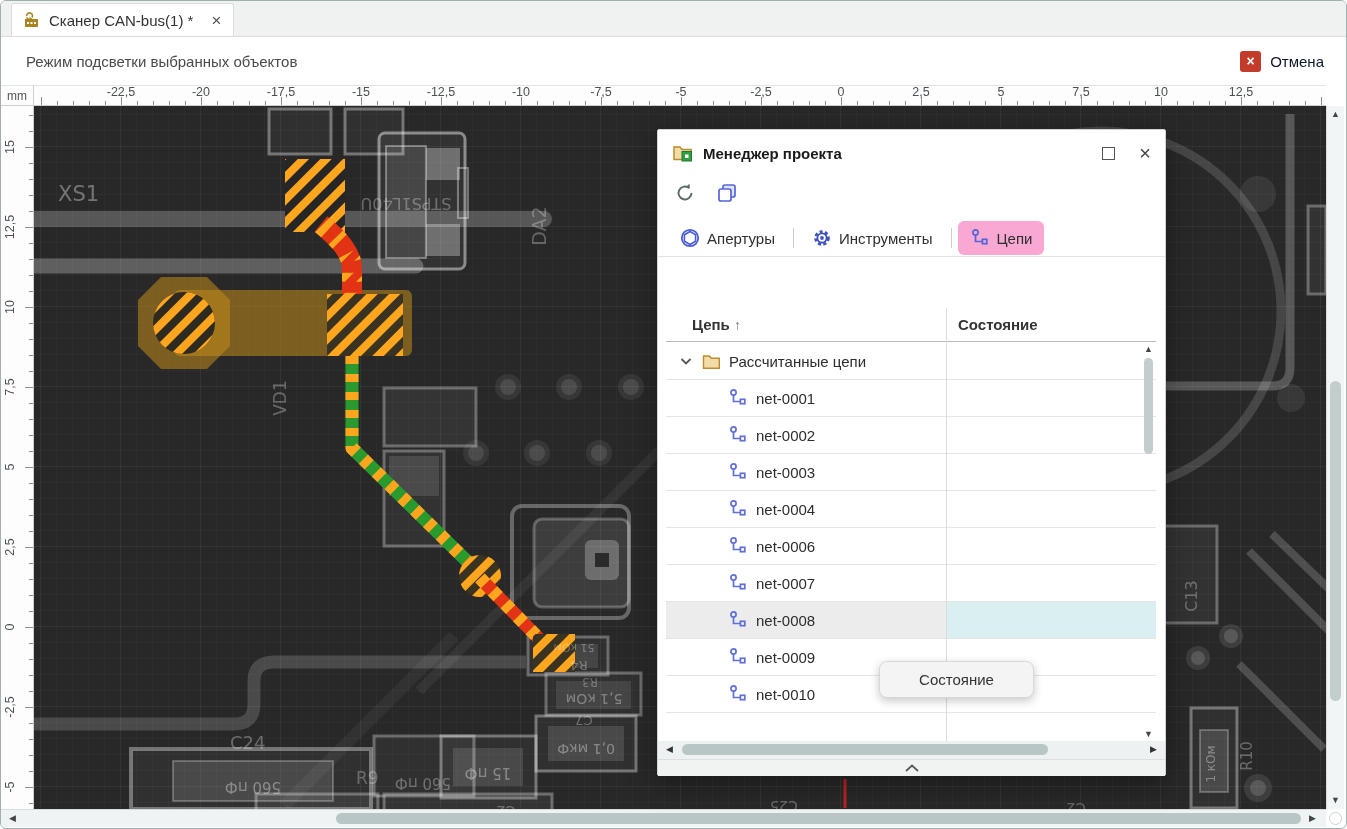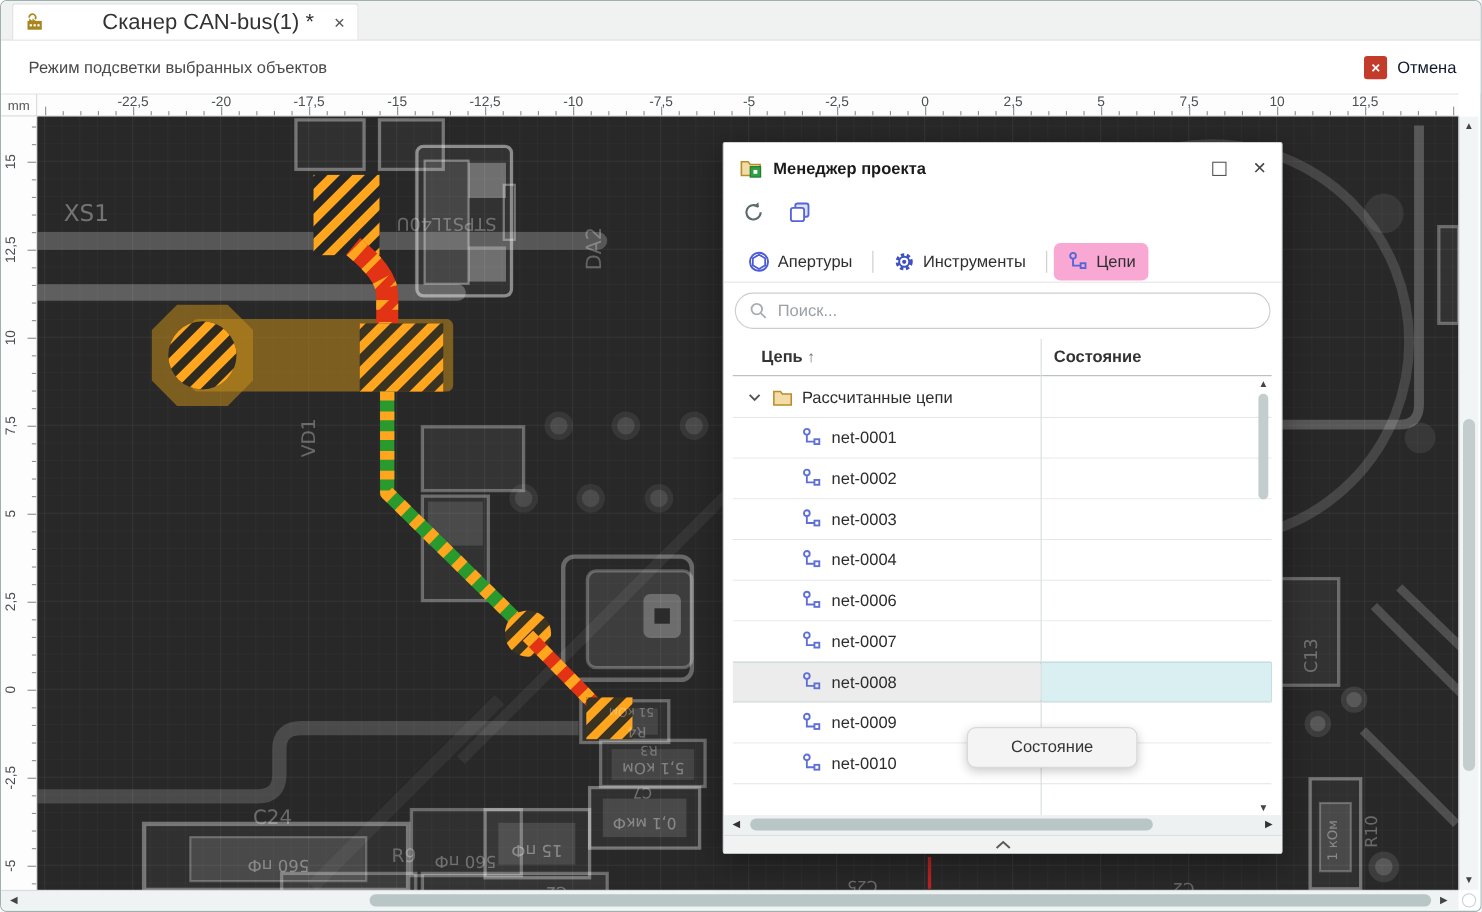--- a/index.html
+++ b/index.html
@@ -2,21 +2,21 @@
 <html><head>
 <meta charset="utf-8">
 <style>
   * { margin:0; padding:0; box-sizing:border-box; }
   html,body { background:#fff; font-family:"Liberation Sans","DejaVu Sans",sans-serif; }
   .window { position:relative; width:1347px; height:829px; border:1px solid #9fb0b0; border-radius:6px; overflow:hidden; background:#fff; }
 
   
   .tabbar { position:absolute; left:0; top:0; width:100%; height:36px; background:#f0f1f1; border-bottom:1px solid #dcdcdc; display:flex; align-items:flex-end; }
   .tab { position:relative; margin-left:10px; height:33px; background:#fff; border:1px solid #dcdcdc; border-bottom:none; border-radius:3px 3px 0 0; display:flex; align-items:center; gap:8px; padding:0 12px 0 10px; }
-  .tab-title { font-size:20px; color:#333; white-space:nowrap;margin-left:44px; }
+  .tab-title { font-size:15px; color:#333; white-space:nowrap; }
   .tab-close { font-size:17px; color:#555; margin-left:10px; cursor:pointer; line-height:1; }
 
   
   .toolbar { position:absolute; left:0; top:36px; width:100%; height:48px; background:#fff; display:flex; align-items:center; }
   .mode-text { margin-left:25px; font-size:15px; color:#4a4a4a; }
   .cancel { position:absolute; right:22px; display:flex; align-items:center; gap:9px; cursor:pointer; }
   .cancel-icon { width:21px; height:21px; background:#c23b2b; border-radius:3px; color:#fff; font-size:14px; font-weight:bold; display:flex; align-items:center; justify-content:center; }
   .cancel-label { font-size:15px; color:#0f172a; }
 
   
@@ -447,27 +447,20 @@
         <svg width="20" height="20" viewBox="0 0 20 20">
           <circle cx="5.5" cy="4.5" r="2.6" fill="none" stroke="#5565d8" stroke-width="1.7"></circle>
           <path d="M5.5,7.2 V13.5 H12.2" fill="none" stroke="#5565d8" stroke-width="1.7"></path>
           <rect x="12.4" y="11.3" width="4.4" height="4.4" fill="none" stroke="#5565d8" stroke-width="1.7"></rect>
         </svg>
         <span>Цепи</span>
       </div>
     </div>
     <div class="dlg-div"></div>
 
-    <div class="search">
-      <svg width="17" height="17" viewBox="0 0 17 17">
-        <circle cx="7" cy="7" r="4.8" fill="none" stroke="#a8adaf" stroke-width="1.7"></circle>
-        <line x1="10.6" y1="10.6" x2="15" y2="15" stroke="#a8adaf" stroke-width="1.7"></line>
-      </svg>
-      <span class="search-ph">Поиск...</span>
-    </div>
 
     <div class="thead">
       <span class="hc"><span>Цепь</span> <span class="sort-arrow">↑</span></span>
       <span class="hc hc2">Состояние</span>
     </div>
 
     <div class="tbody" id="tbody">
       <div class="trow">
         <span class="c1">
           <svg width="16" height="16" viewBox="0 0 16 16">

